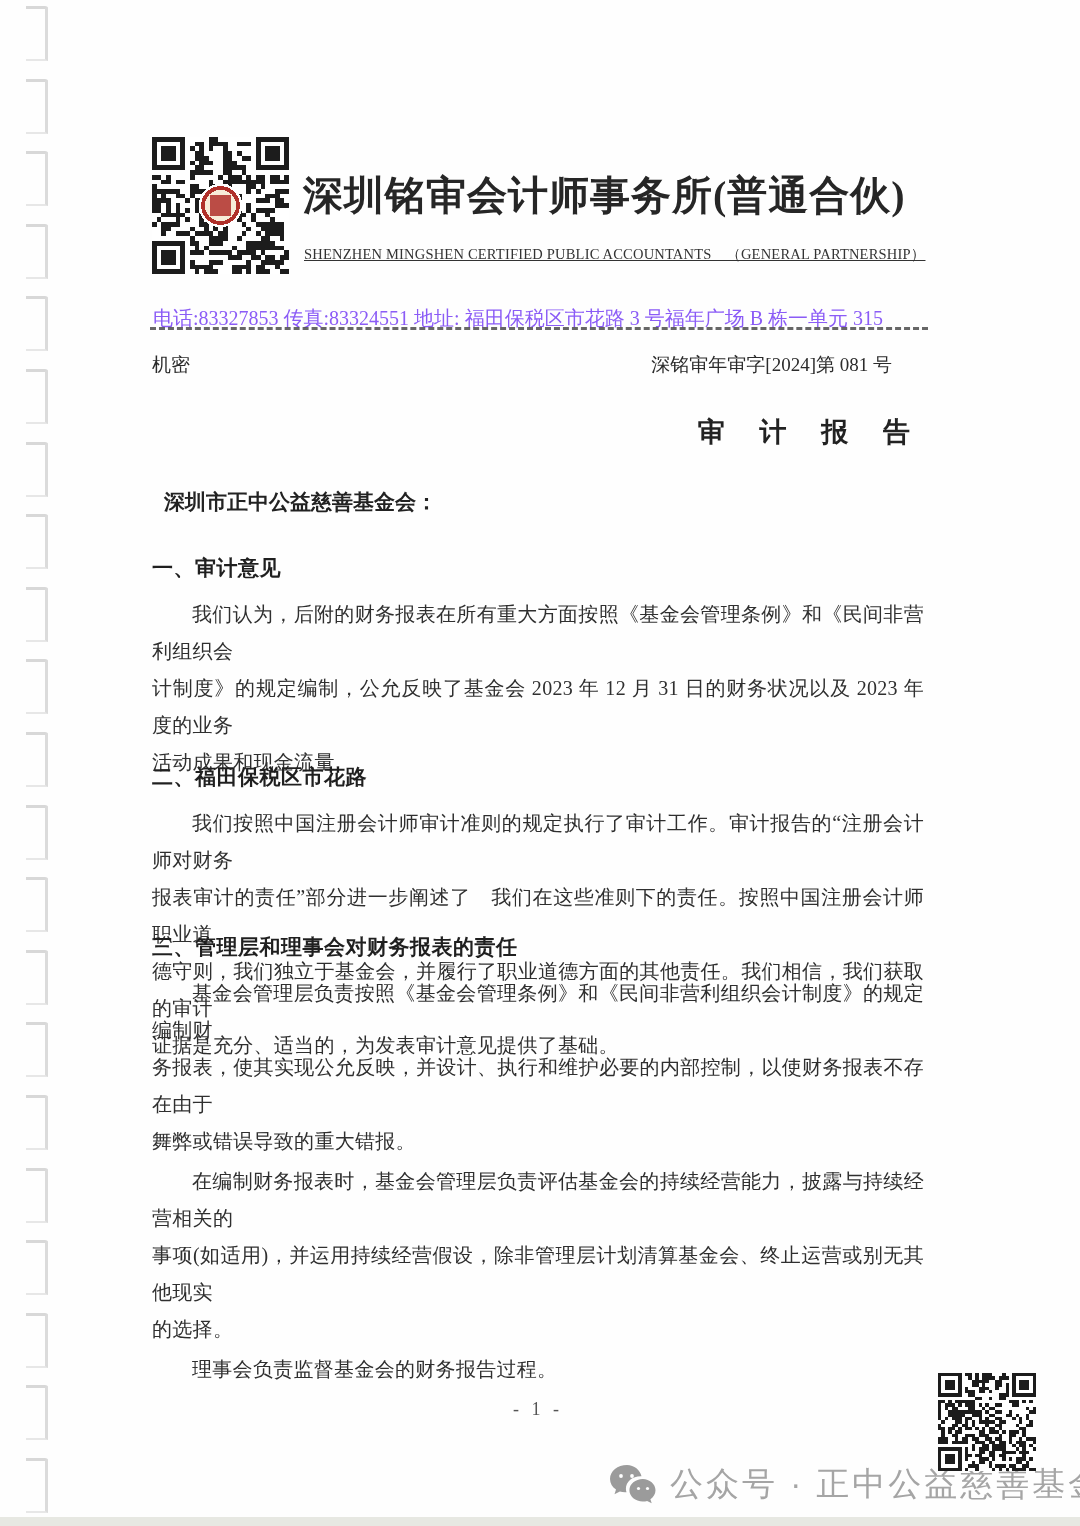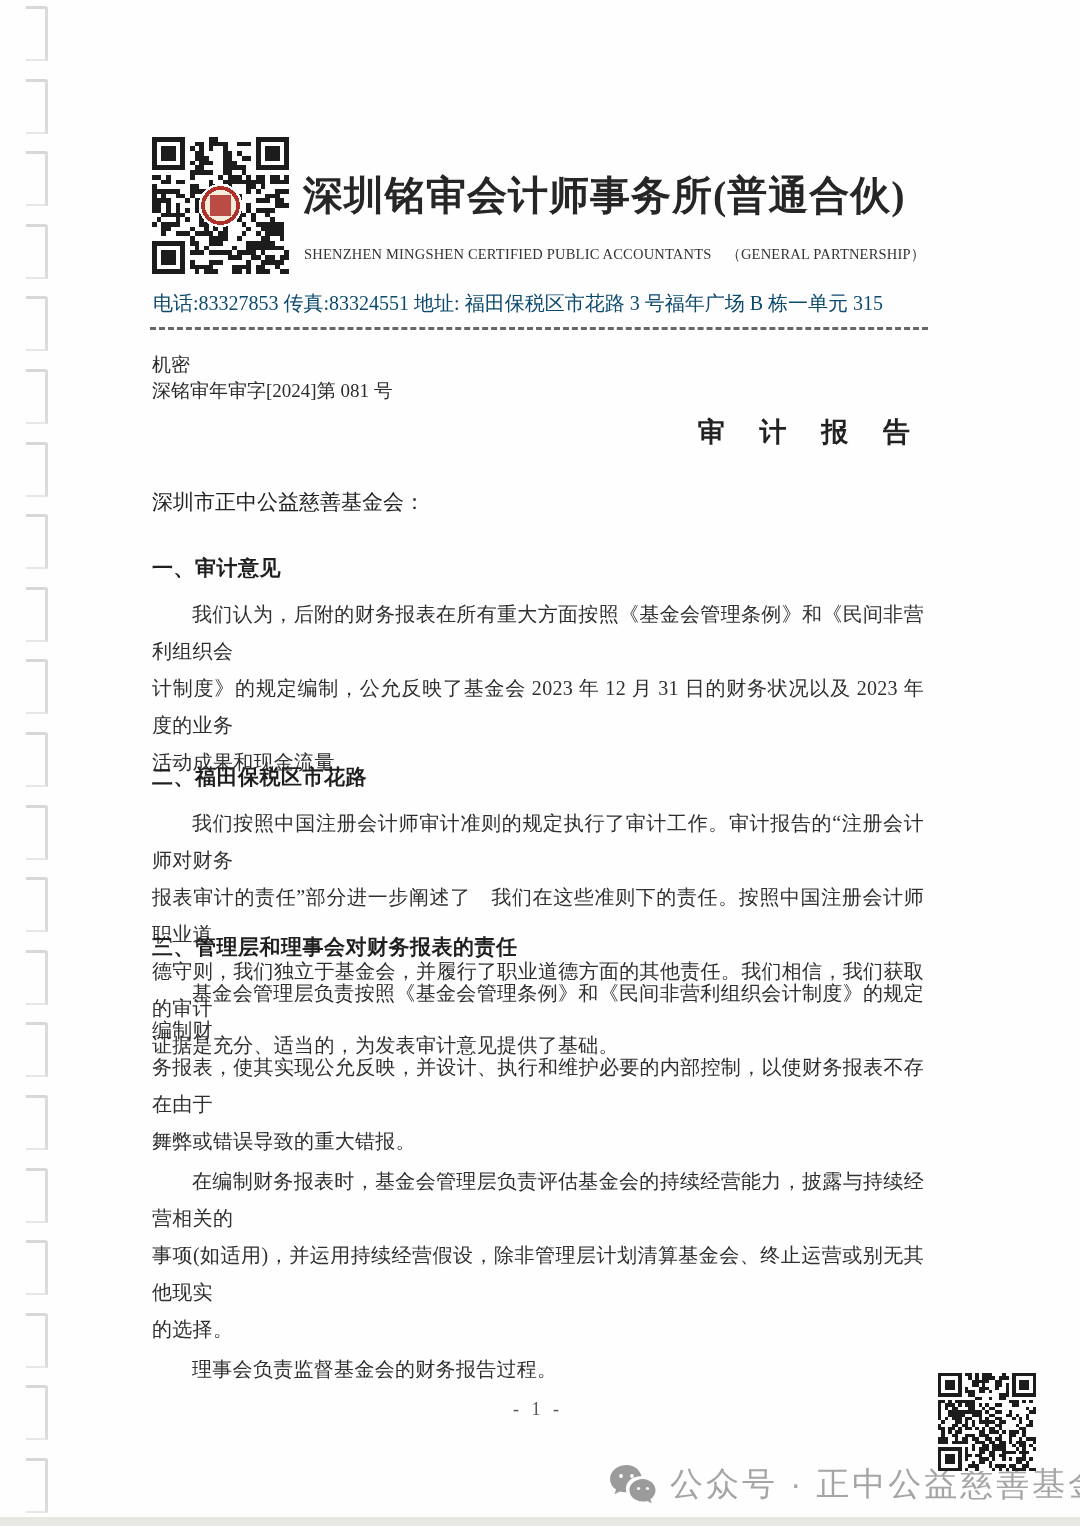--- a/index.html
+++ b/index.html
@@ -25,45 +25,45 @@
   .qr-top{position:absolute;left:152px;top:137px;width:137px;height:137px;}
   .qr-bottom{position:absolute;left:938px;top:1373px;width:98px;height:98px;z-index:5;}
   .qr-box svg{display:block;width:100%;height:100%;}
   .company-cn{
     position:absolute;left:303px;top:168px;width:600px;
     font-size:40px;font-weight:600;letter-spacing:1px;color:#262626;
     white-space:nowrap;
   }
   .company-en{
     position:absolute;left:304px;top:245px;width:600px;
-    font-size:14.5px;color:#333;white-space:nowrap;letter-spacing:.2px;
+    font-size:14.5px;color:#333;white-space:nowrap;letter-spacing:.2px;text-decoration:underline;
   }
   .contact{
-    position:absolute;left:153px;top:290px;width:775px;
-    font-size:20px;color:#0c4a6e;white-space:nowrap;
+    position:absolute;left:153px;top:305px;width:775px;
+    font-size:20px;color:#8b5cf6;white-space:nowrap;
   }
   .divider{
     position:absolute;left:150px;top:311px;width:778px;height:16px;
     border-bottom:3px dashed #4d4d4d;opacity:.85;
   }
   
   .meta-row{
     position:absolute;left:152px;top:352px;width:740px;
     display:flex;justify-content:space-between;align-items:flex-start;
-    font-size:19px;color:#2b2b2b;flex-direction:column;
+    font-size:19px;color:#2b2b2b;
   }
   
   .report-title{
     position:absolute;left:152px;top:414px;width:772px;
     text-align:right;font-size:27px;font-weight:bold;color:#222;
     letter-spacing:14px;text-indent:14px;
   }
   .addressee{
-    position:absolute;left:152px;top:488px;
-    font-size:21px;font-weight:normal;color:#222;
+    position:absolute;left:164px;top:488px;
+    font-size:21px;font-weight:bold;color:#222;
   }
   
   .section{position:absolute;left:152px;width:772px;}
   .sec-1{top:556px;} .sec-2{top:765px;} .sec-3{top:935px;} .sec-4{top:1213px;}
   .sec-heading{
     font-size:21px;font-weight:bold;color:#1f1f1f;
     line-height:28px;margin:0 0 12px 0;letter-spacing:.5px;font-family:Liberation Mono, monospace;
   }
   .para{
     font-size:20px;line-height:37px;margin:0 0 3px 0;

